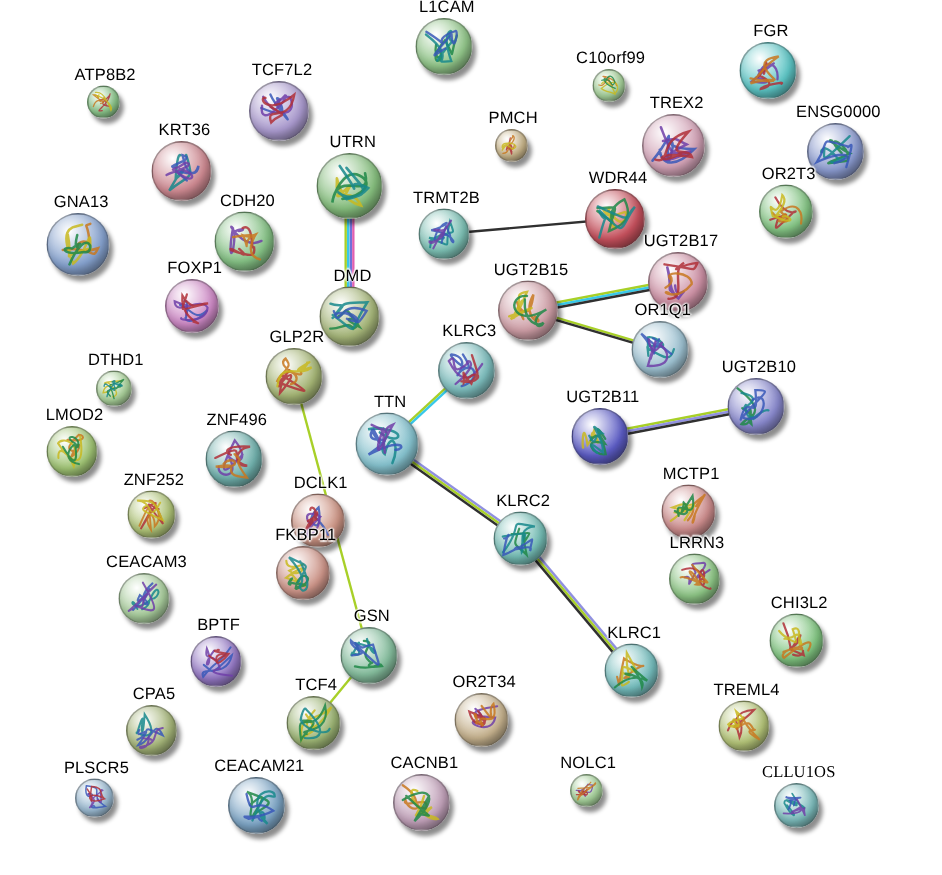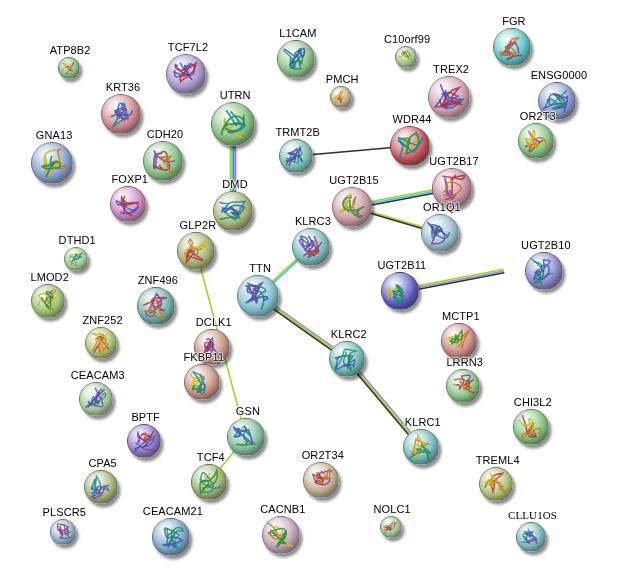--- a/index.html
+++ b/index.html
@@ -61,21 +61,21 @@
     <div class="sphere" style="background: radial-gradient(circle at 35% 28%, rgb(255, 255, 255) 0%, rgb(168, 152, 204) 60%, rgb(87, 79, 106) 100%);">
       <svg viewBox="0 0 40 40">
           <path d="M 7.6 17.9 C 35.4 29.8, 12.2 5.5, 20.5 12.2 C 14.7 22.1, 22.1 8.7, 22.3 20.2 C 33.7 35.8, 16.5 14.8, 14.0 8.5" fill="none" stroke="#3858b8" stroke-width="1.7" stroke-linecap="round" opacity="0.85"></path>
           <path d="M 8.1 16.3 C 5.4 35.1, 29.3 8.5, 24.2 9.1 C 11.1 22.9, 19.1 8.7, 27.9 10.3 C 33.5 24.7, 16.6 25.2, 8.9 10.0" fill="none" stroke="#7040a8" stroke-width="1.7" stroke-linecap="round" opacity="0.85"></path>
           <path d="M 10.5 10.8 C 5.2 9.6, 11.3 24.5, 30.7 8.5 C 27.2 29.8, 10.0 15.6, 14.5 28.0 C 21.0 20.4, 28.0 25.6, 14.1 17.0" fill="none" stroke="#b03038" stroke-width="1.7" stroke-linecap="round" opacity="0.85"></path>
         </svg>
     </div>
     <span class="label">TCF7L2</span>
   </div>
 
-  <div class="node" style="left: 277px; top: 40px; height: 38px; width: 38px; text-align: center;">
+  <div class="node" style="left: 277px; top: 12px; height: 38px; width: 38px; text-align: center;">
     <div class="sphere" style="background: radial-gradient(circle at 35% 28%, rgb(255, 255, 255) 0%, rgb(144, 196, 136) 60%, rgb(75, 102, 71) 100%);">
       <svg viewBox="0 0 40 40">
           <path d="M 14.1 18.6 C 11.8 31.6, 21.0 29.9, 16.4 21.9 C 23.0 34.5, 4.4 34.4, 20.7 15.4 C 29.3 29.6, 23.0 29.8, 29.6 11.8" fill="none" stroke="#208848" stroke-width="1.7" stroke-linecap="round" opacity="0.85"></path>
           <path d="M 14.8 30.5 C 33.9 4.3, 24.1 24.7, 23.8 10.1 C 29.7 7.5, 16.2 4.8, 25.4 30.8 C 6.2 32.2, 33.0 31.2, 6.6 11.1" fill="none" stroke="#18888c" stroke-width="1.7" stroke-linecap="round" opacity="0.85"></path>
           <path d="M 6.9 9.1 C 34.0 26.2, 4.8 15.9, 28.1 8.7 C 31.8 6.0, 26.6 28.5, 25.6 11.0 C 4.0 35.8, 15.5 24.0, 20.9 21.5" fill="none" stroke="#3858b8" stroke-width="1.7" stroke-linecap="round" opacity="0.85"></path>
         </svg>
     </div>
     <span class="label">L1CAM</span>
   </div>
 
@@ -193,21 +193,21 @@
     <div class="sphere" style="background: radial-gradient(circle at 35% 28%, rgb(255, 255, 255) 0%, rgb(196, 80, 92) 60%, rgb(102, 42, 48) 100%);">
       <svg viewBox="0 0 40 40">
           <path d="M 15.1 13.4 C 19.0 34.8, 25.1 26.3, 11.4 12.7 C 15.4 23.8, 27.3 12.4, 27.9 15.9 C 26.9 32.2, 12.0 10.6, 16.2 12.9" fill="none" stroke="#c8b820" stroke-width="1.7" stroke-linecap="round" opacity="0.85"></path>
           <path d="M 7.6 14.4 C 30.5 31.4, 5.4 16.9, 26.6 6.2 C 30.6 14.6, 31.6 22.4, 15.8 28.5 C 20.4 7.3, 25.2 12.3, 7.7 12.3" fill="none" stroke="#208848" stroke-width="1.7" stroke-linecap="round" opacity="0.85"></path>
           <path d="M 7.9 11.2 C 34.7 23.7, 25.3 19.1, 33.9 11.5 C 21.6 29.1, 28.7 32.6, 8.8 13.8 C 13.9 28.7, 16.5 5.0, 9.0 33.0" fill="none" stroke="#18888c" stroke-width="1.7" stroke-linecap="round" opacity="0.85"></path>
         </svg>
     </div>
     <span class="label">WDR44</span>
   </div>
 
-  <div class="node" style="left: 518px; top: 123px; height: 36px; width: 36px;">
+  <div class="node" style="left: 506px; top: 123px; height: 36px; width: 36px;">
     <div class="sphere" style="background: radial-gradient(circle at 35% 28%, rgb(255, 255, 255) 0%, rgb(132, 196, 132) 60%, rgb(69, 102, 69) 100%);">
       <svg viewBox="0 0 40 40">
           <path d="M 7.6 26.5 C 32.8 18.6, 12.2 25.5, 13.7 25.7 C 10.7 35.9, 10.3 35.8, 26.3 20.2 C 31.2 17.8, 21.7 27.8, 11.6 8.9" fill="none" stroke="#b03038" stroke-width="1.7" stroke-linecap="round" opacity="0.85"></path>
           <path d="M 9.4 21.0 C 20.2 34.6, 23.9 12.4, 14.4 27.5 C 30.7 30.0, 13.2 19.7, 16.3 19.6 C 30.1 10.2, 33.2 22.1, 31.8 29.5" fill="none" stroke="#c87820" stroke-width="1.7" stroke-linecap="round" opacity="0.85"></path>
           <path d="M 17.6 23.9 C 21.9 21.4, 31.7 32.7, 9.6 23.5 C 4.7 4.4, 12.6 33.2, 17.1 7.1 C 24.3 14.1, 6.0 27.0, 14.8 22.6" fill="none" stroke="#c8b820" stroke-width="1.7" stroke-linecap="round" opacity="0.85"></path>
         </svg>
     </div>
     <span class="label">OR2T3</span>
   </div>
 
@@ -292,21 +292,21 @@
     <div class="sphere" style="background: radial-gradient(circle at 35% 28%, rgb(255, 255, 255) 0%, rgb(124, 188, 188) 60%, rgb(64, 98, 98) 100%);">
       <svg viewBox="0 0 40 40">
           <path d="M 17.3 8.1 C 31.8 30.5, 4.5 8.5, 8.9 8.0 C 25.9 10.6, 9.6 28.5, 14.1 22.2 C 25.7 10.0, 32.3 27.3, 16.4 31.6" fill="none" stroke="#3858b8" stroke-width="1.7" stroke-linecap="round" opacity="0.85"></path>
           <path d="M 11.9 30.0 C 33.1 11.8, 17.6 11.5, 20.8 14.8 C 5.0 28.5, 14.6 4.2, 6.9 13.0 C 12.2 23.2, 19.9 33.6, 31.6 15.2" fill="none" stroke="#7040a8" stroke-width="1.7" stroke-linecap="round" opacity="0.85"></path>
           <path d="M 16.2 28.1 C 35.0 30.6, 29.8 14.7, 18.0 29.1 C 18.2 15.9, 15.6 22.5, 23.6 29.8 C 27.4 18.2, 31.6 31.9, 24.0 8.6" fill="none" stroke="#b03038" stroke-width="1.7" stroke-linecap="round" opacity="0.85"></path>
         </svg>
     </div>
     <span class="label">KLRC3</span>
   </div>
 
-  <div class="node" style="left: 485px; top: 252px; height: 38px; width: 38px; margin-left: 40px;">
+  <div class="node" style="left: 485px; top: 252px; height: 38px; width: 38px;">
     <div class="sphere" style="background: radial-gradient(circle at 35% 28%, rgb(255, 255, 255) 0%, rgb(136, 136, 204) 60%, rgb(71, 71, 106) 100%);">
       <svg viewBox="0 0 40 40">
           <path d="M 9.8 21.2 C 24.2 31.3, 15.5 24.7, 9.3 33.0 C 21.6 35.7, 12.8 7.1, 16.6 33.1 C 8.9 27.0, 33.3 27.1, 6.1 6.4" fill="none" stroke="#208848" stroke-width="1.7" stroke-linecap="round" opacity="0.85"></path>
           <path d="M 9.6 10.0 C 6.0 9.9, 28.1 11.4, 11.4 20.8 C 15.1 12.6, 7.7 32.3, 21.2 26.9 C 11.7 34.5, 24.7 21.3, 29.2 22.9" fill="none" stroke="#18888c" stroke-width="1.7" stroke-linecap="round" opacity="0.85"></path>
           <path d="M 17.5 15.0 C 31.5 6.2, 26.6 35.2, 9.9 28.1 C 24.3 10.6, 33.8 7.4, 19.5 7.9 C 22.5 35.1, 13.1 7.8, 8.7 29.7" fill="none" stroke="#3858b8" stroke-width="1.7" stroke-linecap="round" opacity="0.85"></path>
         </svg>
     </div>
     <span class="label">UGT2B10</span>
   </div>
 

